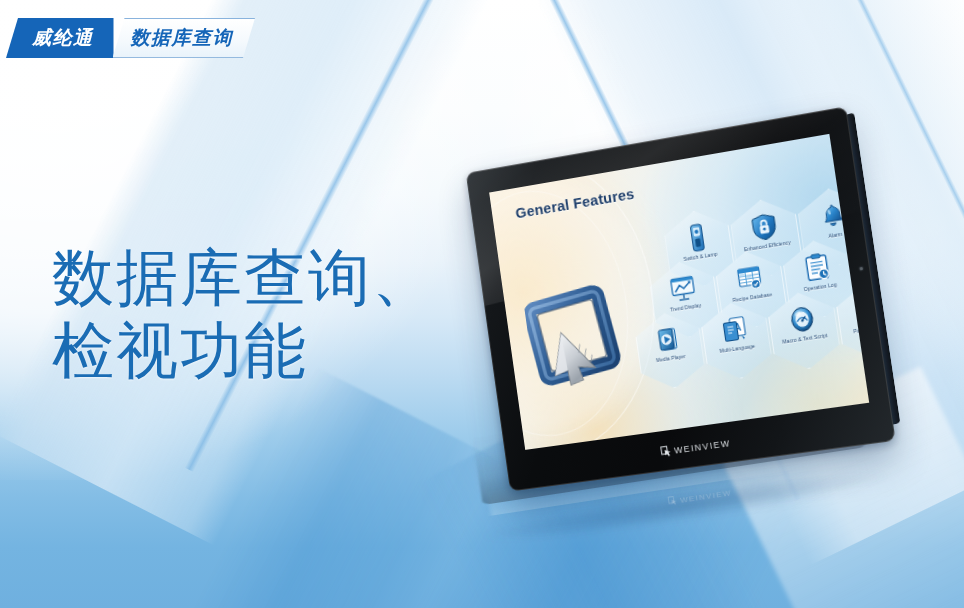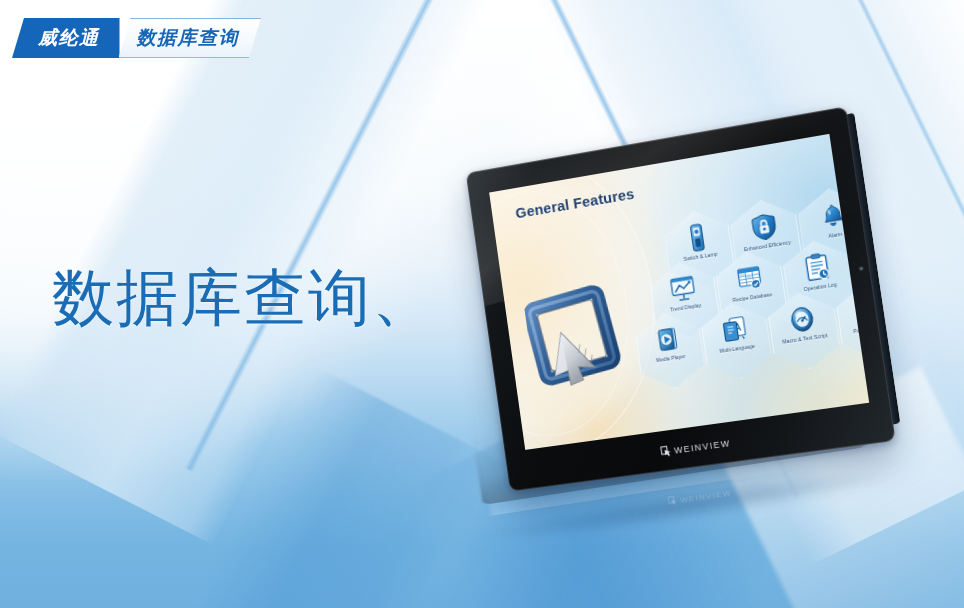--- a/index.html
+++ b/index.html
@@ -106,21 +106,21 @@
   }
   .lb4{
     right:-40px;bottom:-120px;width:220px;height:330px;
     background:linear-gradient(180deg, rgba(255,255,255,.55), rgba(255,255,255,0));
     transform:rotate(-26deg);
     filter:blur(2px);
   }
 
   
   #badge{
-    position:absolute;left:12px;top:18px;height:40px;
+    position:absolute;left:6px;top:18px;height:40px;
     display:flex;align-items:stretch;
     z-index:40;
   }
   .badge-seg{
     display:flex;align-items:center;justify-content:center;
     font-style:italic;font-weight:bold;
     letter-spacing:1.5px;
   }
   .badge-left{
     background:#1565b8;
@@ -141,21 +141,21 @@
     position:relative;
   }
   .badge-right::after{
     content:"";position:absolute;right:0;top:0;height:100%;width:1.5px;
     background:rgba(21,101,184,.55);
     transform:skewX(-17deg);
   }
 
   
   #headline{
-    position:absolute;left:52px;top:261px;
+    position:absolute;left:52px;top:241px;
     z-index:30;
     color:#1a6cb4;
     font-size:62px;
     line-height:1.18;
     font-weight:400;
     letter-spacing:2px;
     text-shadow:0 1px 2px rgba(255,255,255,.6);
   }
   #headline div{ white-space:nowrap; }
 
@@ -378,20 +378,21 @@
   <div class="lband lb3"></div>
   <div class="lband lb4"></div>
 
   <div id="badge">
     <div class="badge-seg badge-left">威纶通</div>
     <div class="badge-seg badge-right">数据库查询</div>
   </div>
 
   <div id="headline">
     <div>数据库查询、</div>
+    <div>检视功能</div>
   </div>
 
   <div class="ground-shadow"></div>
   <div id="reflection">
     <div id="refl-screen"></div>
     <div id="refl-inner"></div>
     <div id="refl-logo">
       <svg width="9" height="10" viewBox="0 0 24 26">
         <rect x="1" y="1" width="14" height="17" fill="none" stroke="rgba(235,242,248,.35)" stroke-width="2"></rect>
         <path d="M9 9 L9 20 L13 17 L16 23 L19 21 L16 16 L21 15 Z" fill="rgba(235,242,248,.30)"></path>

